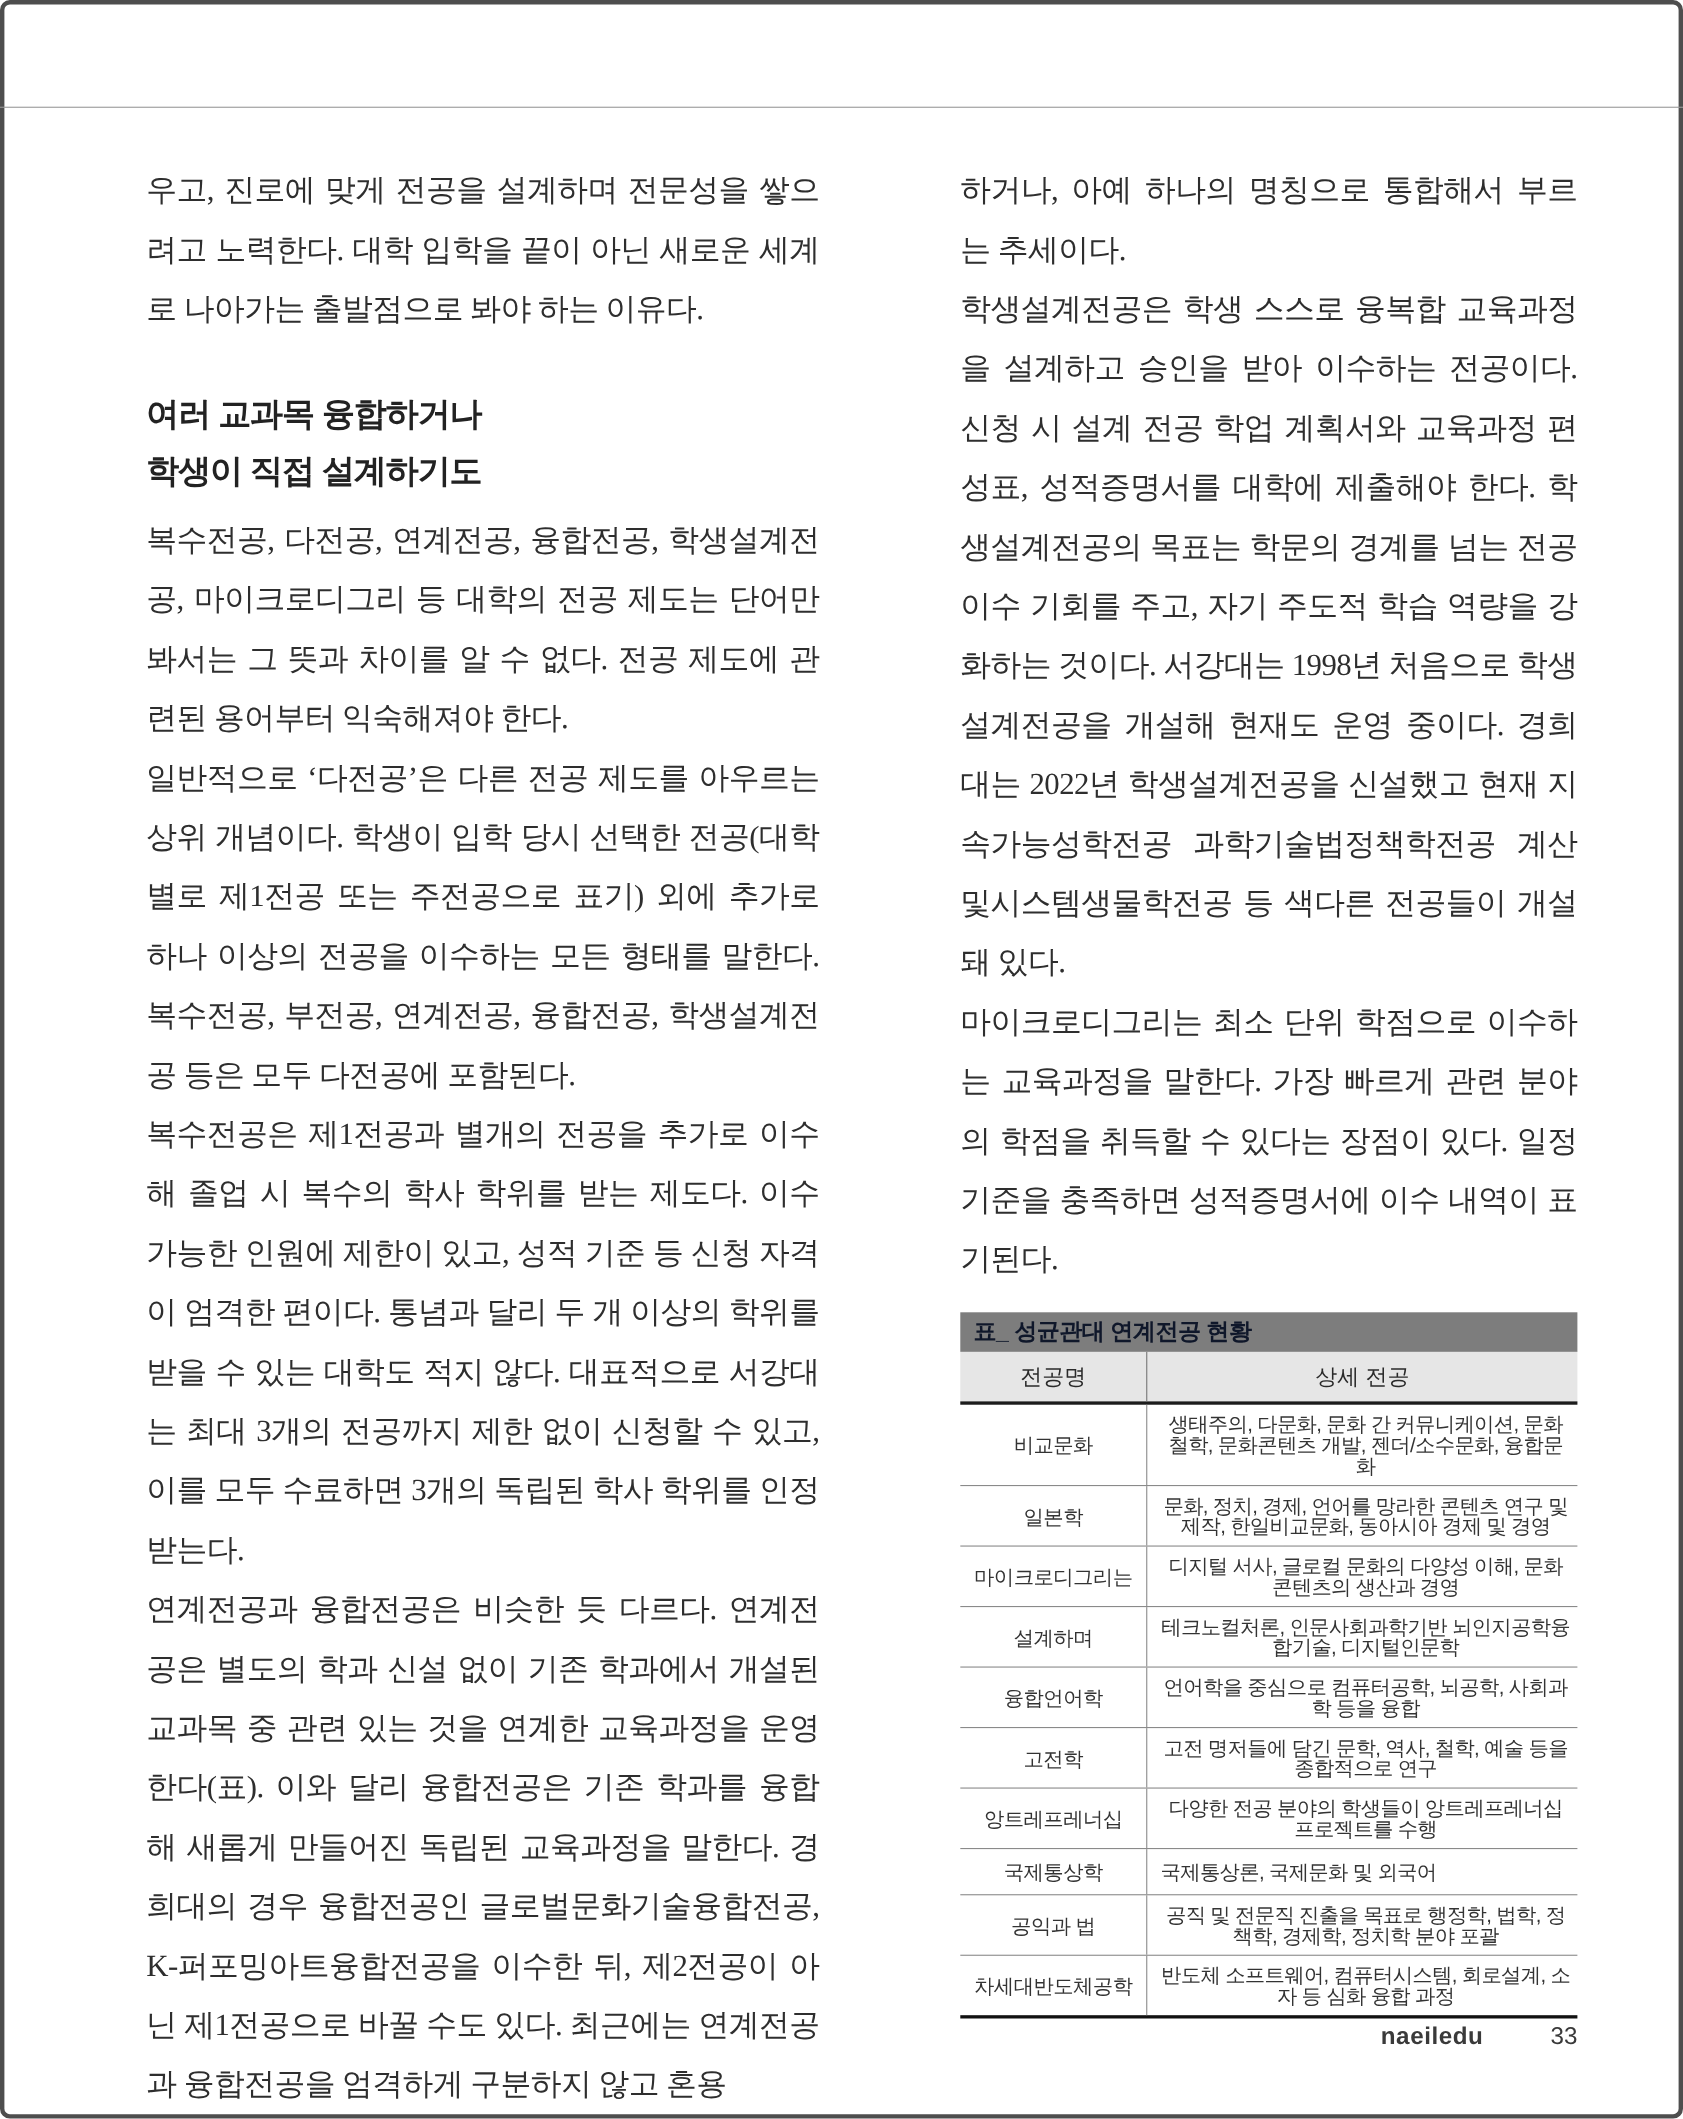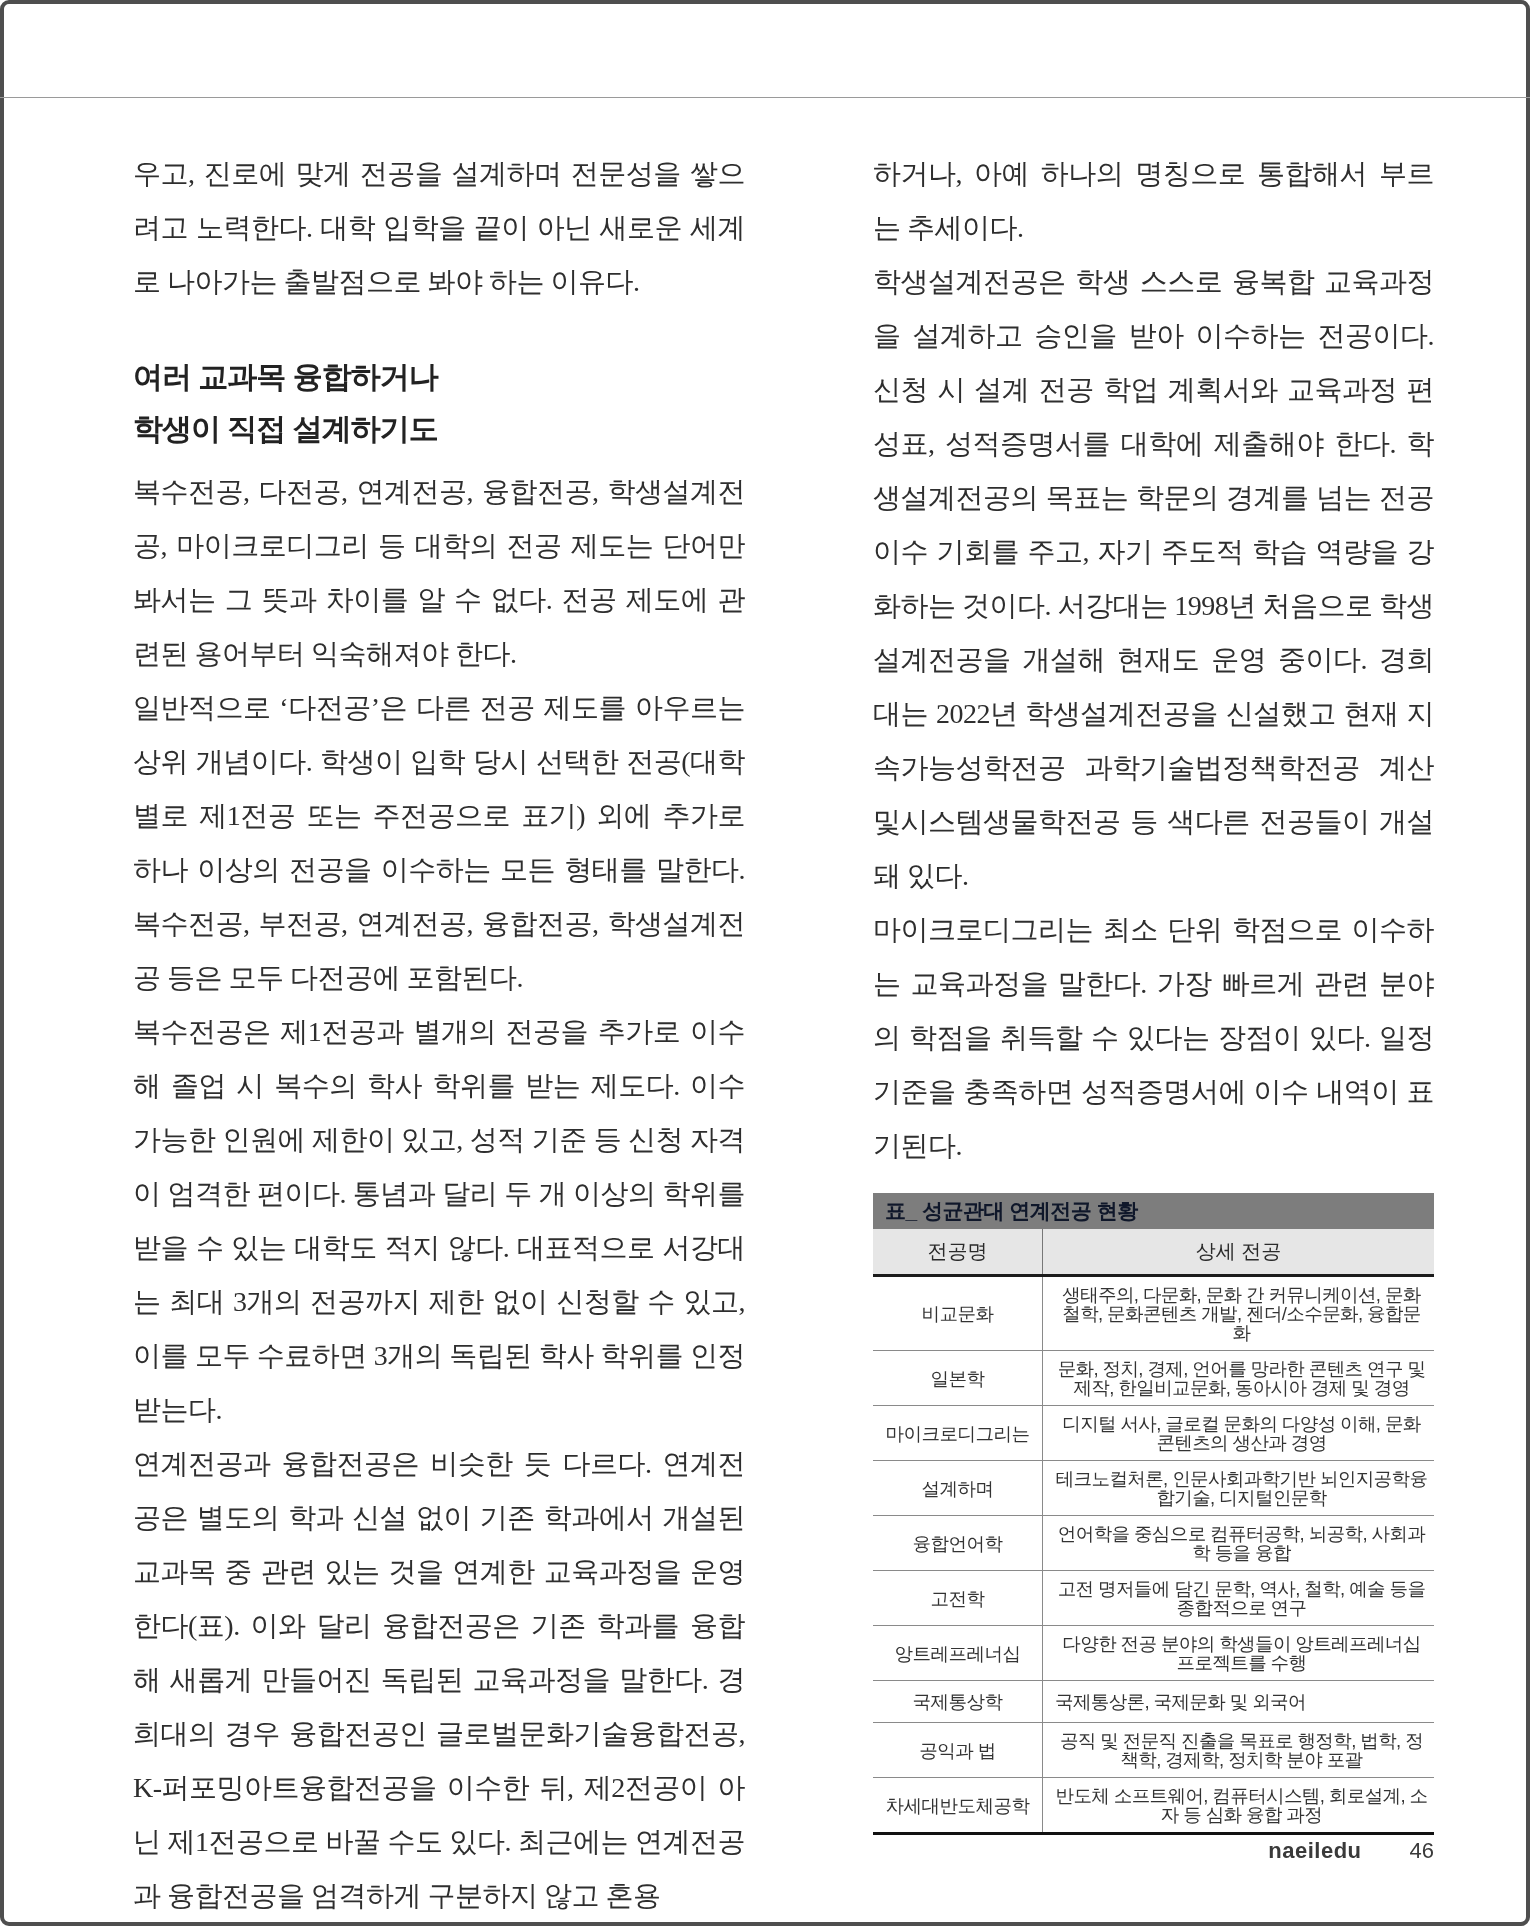--- a/index.html
+++ b/index.html
@@ -76,21 +76,21 @@
   .cell-detail{
     flex:1;padding:8px 6px 8px 12px;box-sizing:border-box;
     display:flex;align-items:center;
     line-height:19px;letter-spacing:-0.6px;text-align:center;
   }
   
   .footer{
     position:absolute;top:1838px;right:96px;
     font-family:"Liberation Sans","DejaVu Sans",sans-serif;
     font-size:22px;color:#3a3a3a;
-    display:flex;align-items:baseline;gap:48px;
+    display:flex;align-items:baseline;gap:61px;
   }
   .footer .brand{font-weight:bold;letter-spacing:0.5px;}
 </style>
 </head>
 <body>
 
 <div class="page-frame"></div>
 <div class="top-rule"></div>
 
 <div class="col col-left">
@@ -155,14 +155,14 @@
     <div class="tbl-row">
       <div class="cell-major">차세대반도체공학</div>
       <div class="cell-detail">반도체 소프트웨어, 컴퓨터시스템, 회로설계, 소자 등 심화 융합 과정</div>
     </div>
 
   </div>
 </div>
 
 <div class="footer">
   <span class="brand">naeiledu</span>
-  <span class="pagenum">46</span>
+  <span class="pagenum">33</span>
 </div>
 
 </body></html>

